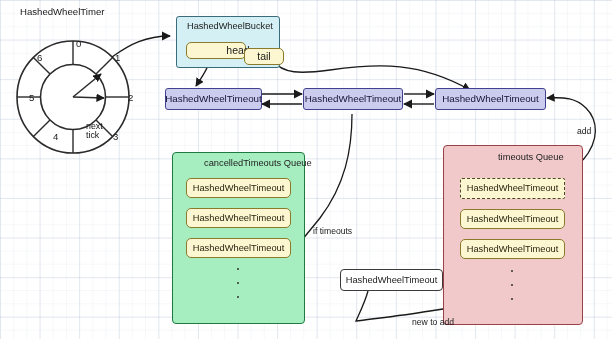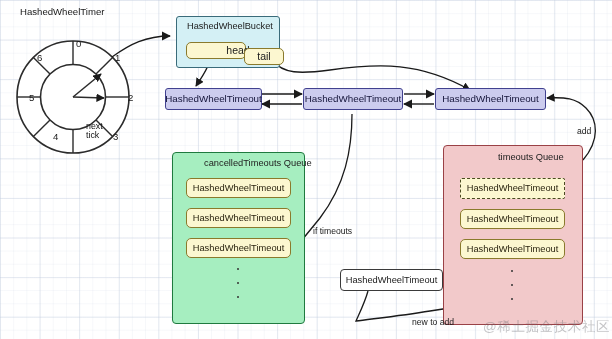--- a/index.html
+++ b/index.html
@@ -238,15 +238,14 @@
     <span></span>
     <span></span>
   </div>
 
   <div class="node plain-box" style="left:340px; top:269px; width:103px; height:22px;">HashedWheelTimeout</div>
 
   <div class="edge-label" style="left:313px; top:226px;">if timeouts</div>
   <div class="edge-label" style="left:577px; top:126px;">add</div>
   <div class="edge-label" style="left:396px; top:317px;margin-left:16px;">new to add</div>
 
-  <div class="watermark" style="left:483px; top:318px;">@稀土掘金技术社区</div>
 
 </div>
 
 </body></html>

